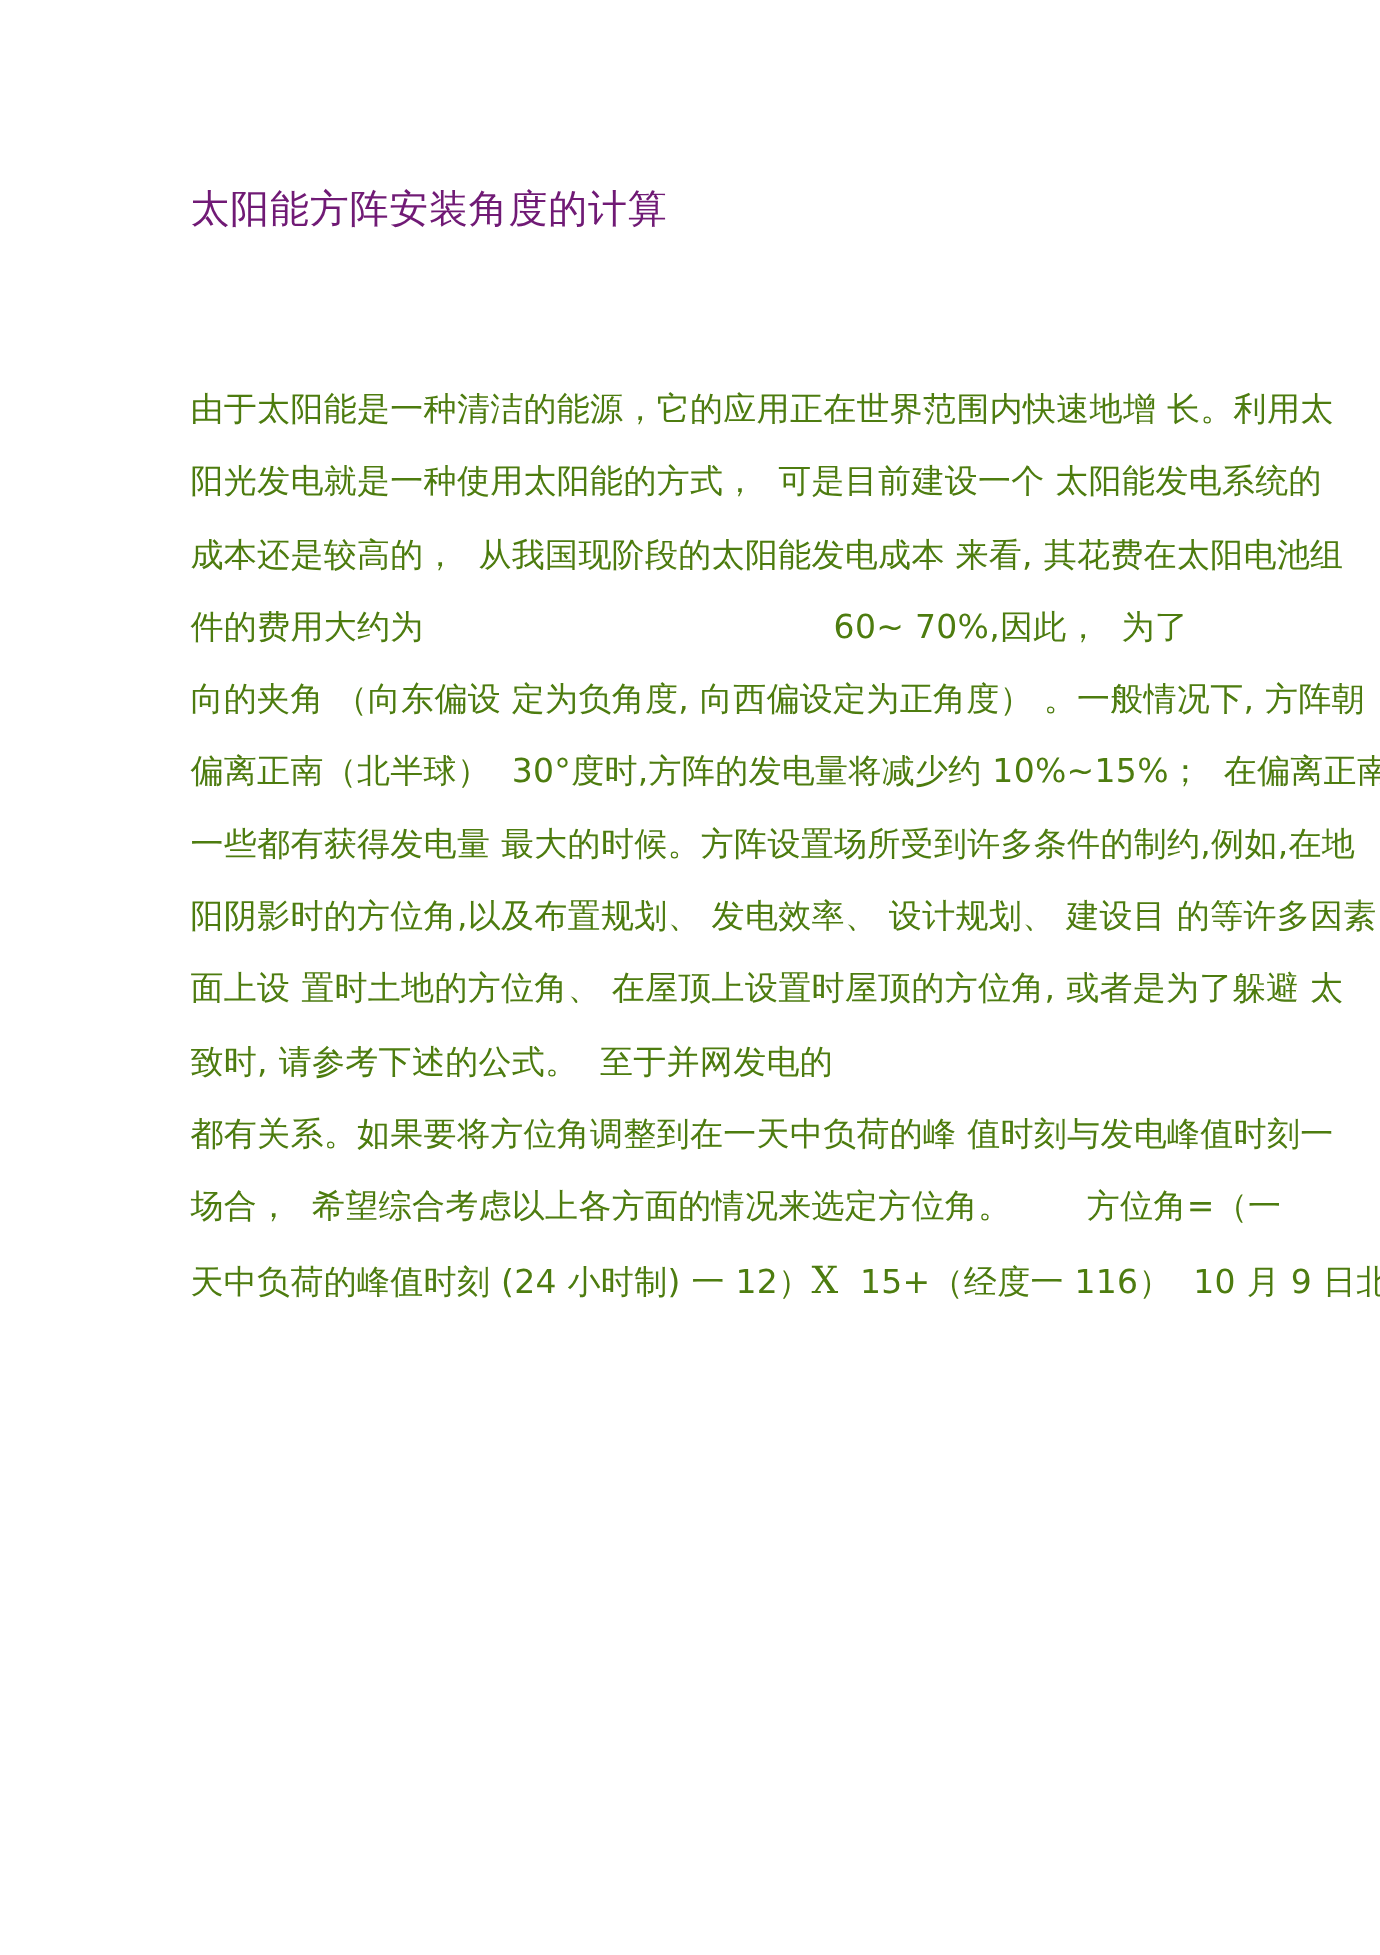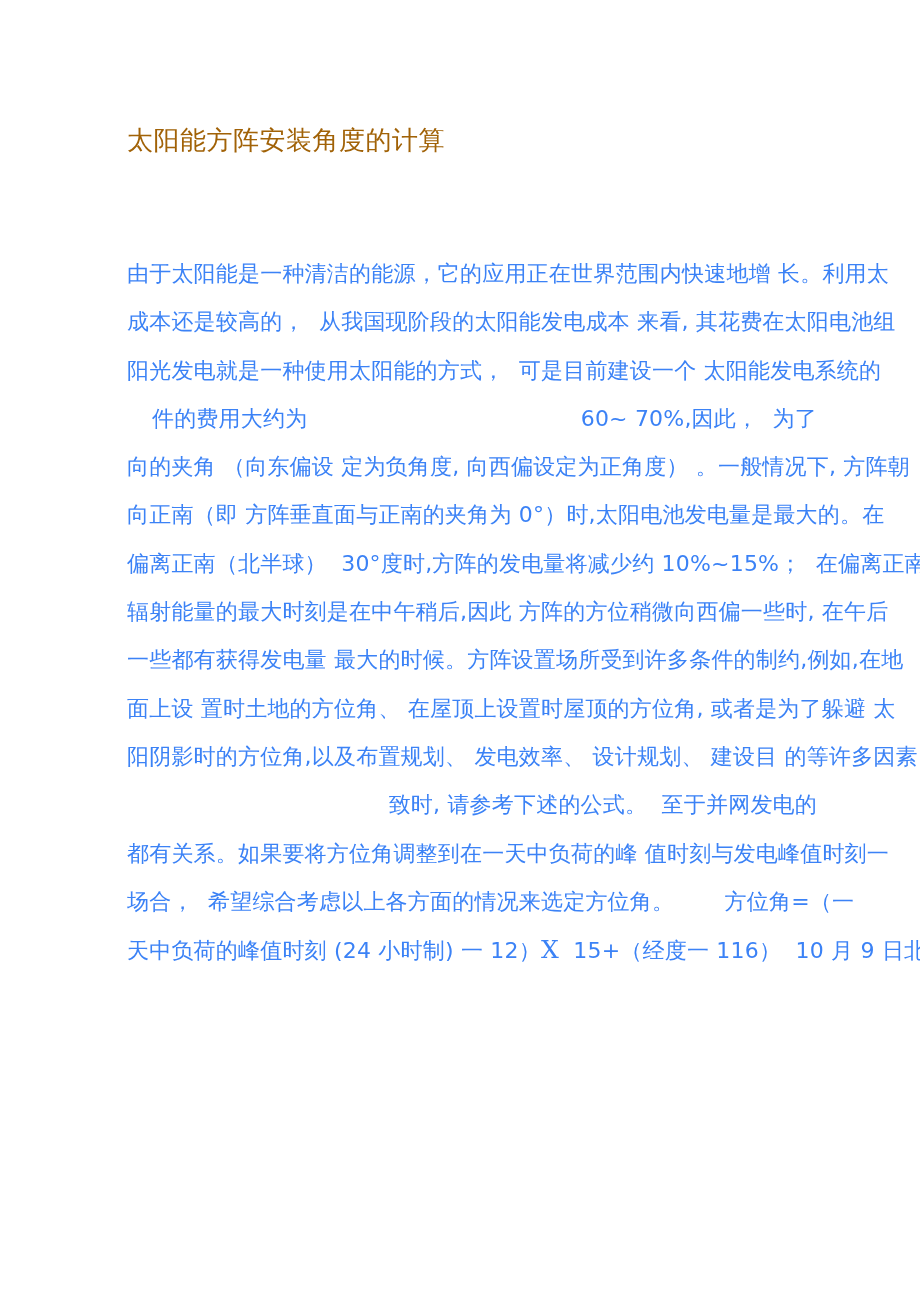--- a/index.html
+++ b/index.html
@@ -20,59 +20,56 @@
     background: #ffffff;
   }
   .doc-title {
     position: absolute;
     left: 127px;
     top: 120px;
     margin: 0;
     font-size: 26px;
     font-weight: 400;
     line-height: 40px;
-    color: #a16207;
+    color: #701a75;
     letter-spacing: 0.5px;
     white-space: pre;
   }
   .doc-body {
     position: absolute;
     left: 127px;
     top: 250px;
     width: 690px;
-    color: #3b82f6;
-    text-align: right;
+    color: #4d7c0f;
   }
   .line {
     height: 48.3px;
     line-height: 48.3px;
     font-size: 22px;
     white-space: pre;
     letter-spacing: 0.2px;
   }
   .serif-x {
     font-family: "DejaVu Serif", "Liberation Serif", serif;
     font-size: 25px;
   }
 </style>
 </head>
 <body>
 
 <div class="page">
   <h1 class="doc-title">太阳能方阵安装角度的计算</h1>
   <div class="doc-body" id="doc-lines">
       <div class="line">由于太阳能是一种清洁的能源，它的应用正在世界范围内快速地增 长。利用太</div>
+      <div class="line">阳光发电就是一种使用太阳能的方式，  可是目前建设一个 太阳能发电系统的</div>
       <div class="line">成本还是较高的，  从我国现阶段的太阳能发电成本 来看, 其花费在太阳电池组</div>
-      <div class="line">阳光发电就是一种使用太阳能的方式，  可是目前建设一个 太阳能发电系统的</div>
       <div class="line">件的费用大约为                                      60~ 70%,因此，  为了</div>
       <div class="line">向的夹角 （向东偏设 定为负角度, 向西偏设定为正角度） 。一般情况下, 方阵朝</div>
-      <div class="line">向正南（即 方阵垂直面与正南的夹角为 0°）时,太阳电池发电量是最大的。在</div>
       <div class="line">偏离正南（北半球）  30°度时,方阵的发电量将减少约 10%~15%；  在偏离正南</div>
-      <div class="line">辐射能量的最大时刻是在中午稍后,因此 方阵的方位稍微向西偏一些时, 在午后</div>
       <div class="line">一些都有获得发电量 最大的时候。方阵设置场所受到许多条件的制约,例如,在地</div>
+      <div class="line">阳阴影时的方位角,以及布置规划、 发电效率、 设计规划、 建设目 的等许多因素</div>
       <div class="line">面上设 置时土地的方位角、 在屋顶上设置时屋顶的方位角, 或者是为了躲避 太</div>
-      <div class="line">阳阴影时的方位角,以及布置规划、 发电效率、 设计规划、 建设目 的等许多因素</div>
       <div class="line">致时, 请参考下述的公式。  至于并网发电的</div>
       <div class="line">都有关系。如果要将方位角调整到在一天中负荷的峰 值时刻与发电峰值时刻一</div>
       <div class="line">场合，  希望综合考虑以上各方面的情况来选定方位角。       方位角=（一</div>
       <div class="line"><span>天中负荷的峰值时刻 (24 小时制) 一 12）</span><span class="serif-x">X</span><span>  15+（经度一 116）  10 月 9 日北</span></div>
     </div>
 </div>
 
 </body></html>

